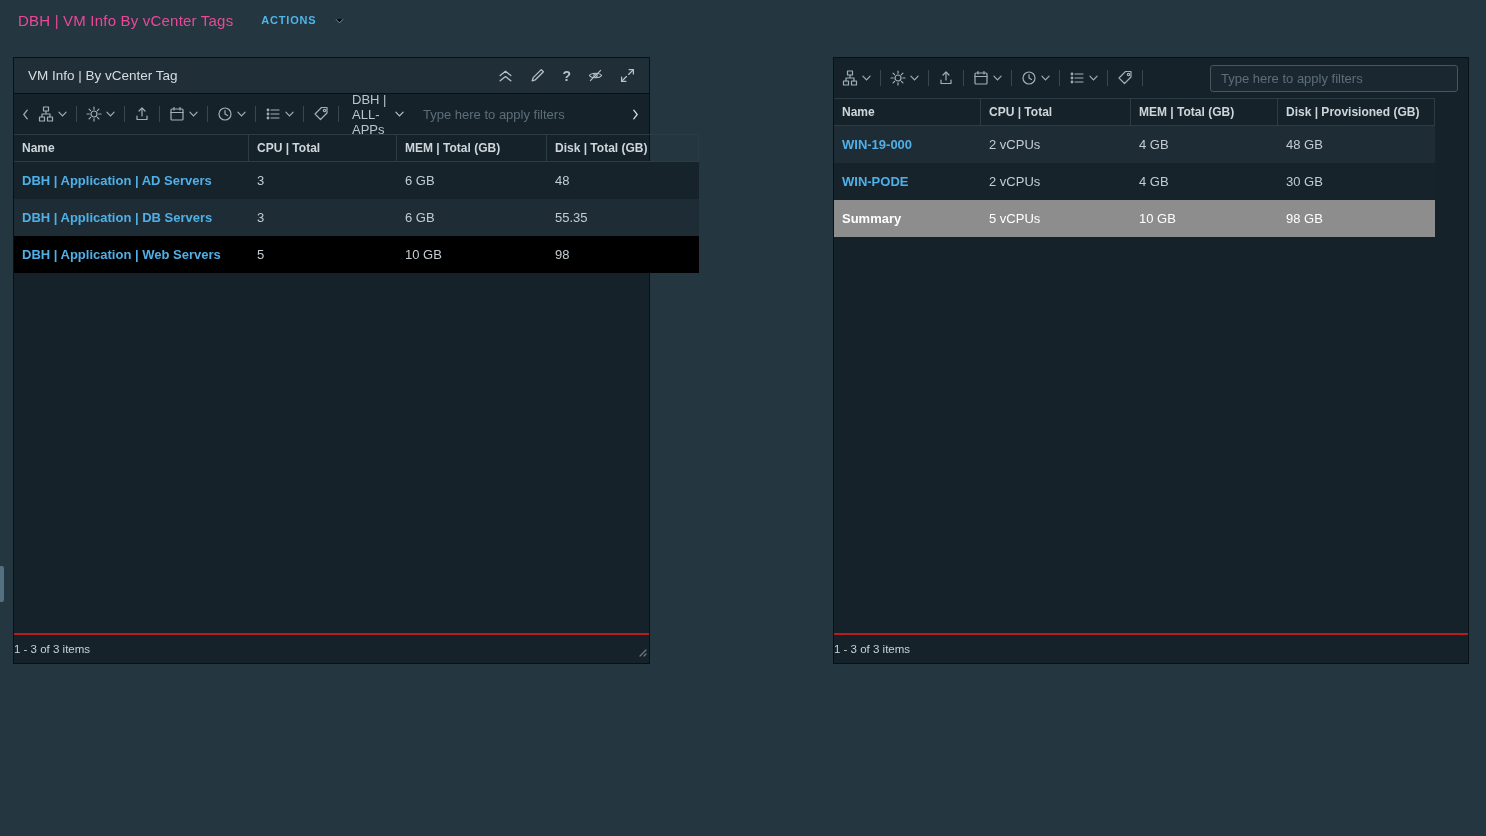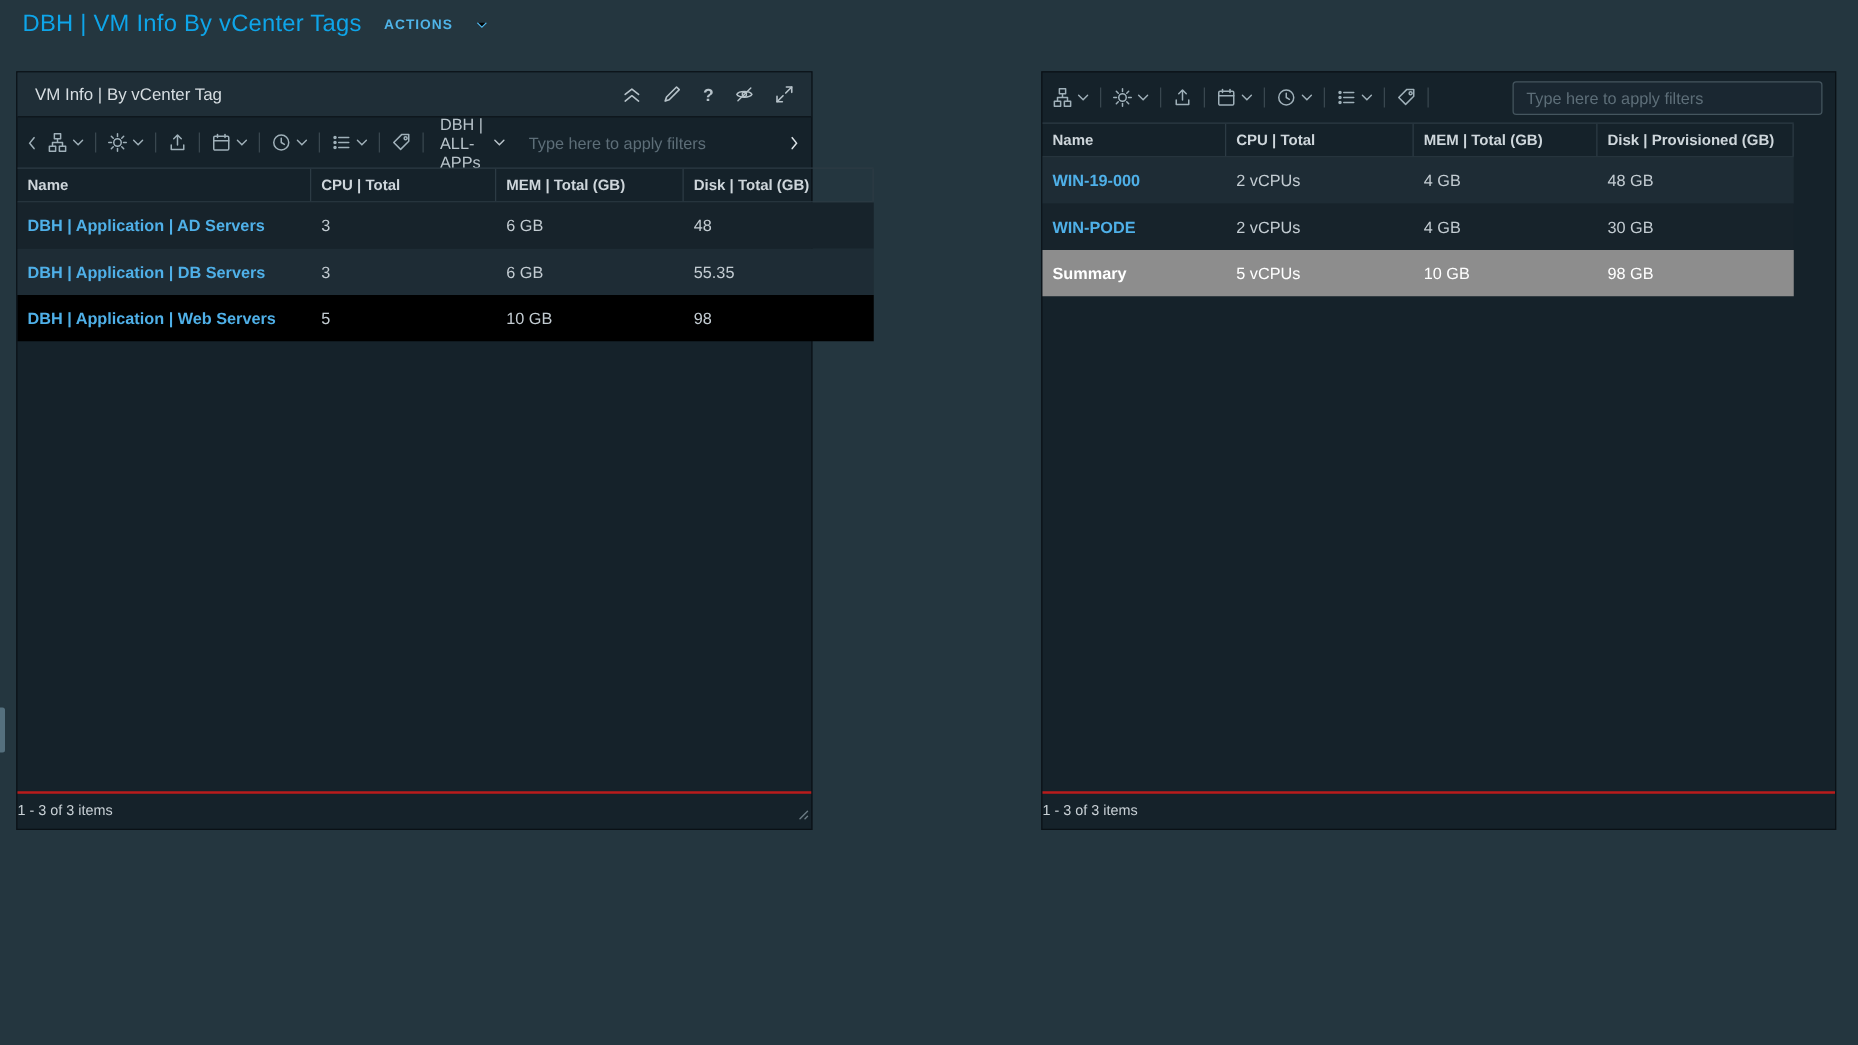--- a/index.html
+++ b/index.html
@@ -7,22 +7,22 @@
   body {
     position: relative;
     background: #24363f;
     font-family: "Liberation Sans", sans-serif;
     color: #c3ccd2;
     overflow: hidden;
   }
 
   
   .app-header { height: 40px; display: flex; align-items: center; padding-left: 18px; }
-  .app-title { font-size: 19px; font-weight: 400; color: #0ea5e9; letter-spacing: .2px; }
-  .actions-menu { margin-left: 18px; display: flex; align-items: center; gap: 19px;
+  .app-title { font-size: 15px; font-weight: 400; color: #ec4899; letter-spacing: .2px; }
+  .actions-menu { margin-left: 28px; display: flex; align-items: center; gap: 19px;
     color: #4fb4e8; font-size: 11px; font-weight: 700; letter-spacing: .8px; cursor: pointer; }
   .actions-menu svg { width: 9px; height: 6px; stroke: #4fb4e8; }
 
   
   .panel { position: absolute; background: #15222a; border: 1px solid #0a1116;
     display: flex; flex-direction: column; }
   .panel-left  { left: 13px;  top: 57px; width: 637px; height: 607px; }
   .panel-right { left: 833px; top: 57px; width: 636px; height: 607px; }
 
   .panel-header { height: 36px; flex: none; background: #1f2e37; border-bottom: 1px solid #0a1116;

